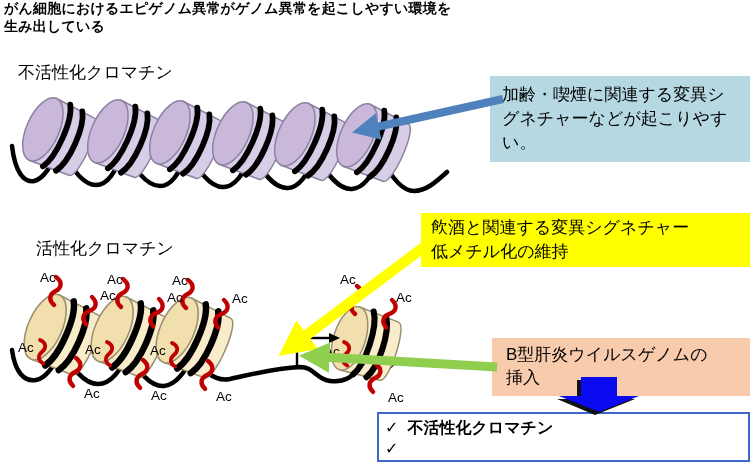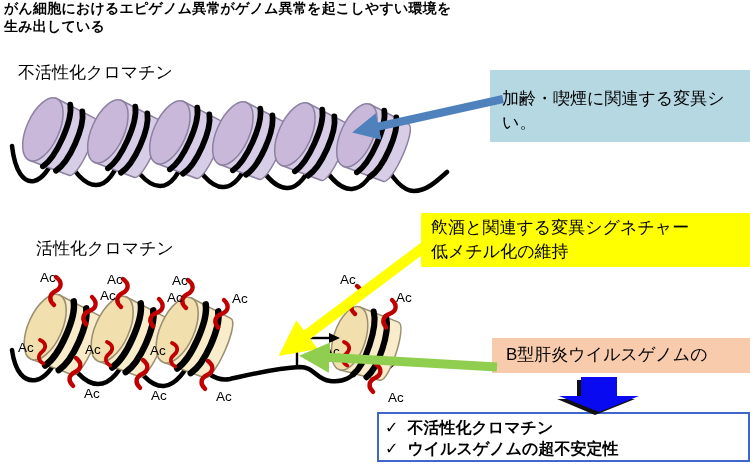--- a/index.html
+++ b/index.html
@@ -8,21 +8,21 @@
     font-family:"Liberation Sans","DejaVu Sans",sans-serif;color:#000;
   }
   .title{
     position:absolute;left:4px;top:0px;width:742px;
     font-size:14px;font-weight:bold;line-height:1.26;letter-spacing:0.2px;
   }
   .section-label{position:absolute;font-size:17px;line-height:1.2;color:#000;}
   .label-inactive{left:18px;top:63px;}
   .label-active{left:36px;top:239px;}
   .callout{position:absolute;box-sizing:border-box;font-size:17px;line-height:1.42;}
-  .callout-aging{left:490px;top:70px;width:260px;background:#b5d8e2;padding:17px 4px 7px 12px;}
+  .callout-aging{left:490px;top:76px;width:260px;background:#b5d8e2;padding:7px 4px 7px 12px;}
   .callout-alcohol{left:421px;top:213px;width:329px;background:#ffff00;padding:3px 16px 3px 10px;line-height:1.4;}
   .callout-hbv{left:492px;top:338px;width:258px;background:#f8cbad;padding:6px 5px 6px 14px;line-height:1.35;}
   .outcome{
     position:absolute;left:377px;top:412px;width:373px;height:50px;box-sizing:border-box;
     background:#ffffff;border:2px solid #3e66cc;padding:3px 6px;
     font-size:16px;font-weight:bold;line-height:1.33;
   }
   .outcome-row{display:flex;gap:9px;align-items:baseline;}
   .check{font-weight:bold;}
   svg.overlay{position:absolute;left:0;top:0;pointer-events:none;}
@@ -35,40 +35,41 @@
 <div class="title">
   <div>がん細胞におけるエピゲノム異常がゲノム異常を起こしやすい環境を</div>
   <div>生み出している</div>
 </div>
 
 <div class="section-label label-inactive">不活性化クロマチン</div>
 <div class="section-label label-active">活性化クロマチン</div>
 
 <div class="callout callout-aging">
   <div>加齢・喫煙に関連する変異シ</div>
+  <div>グネチャーなどが起こりやす</div>
   <div>い。</div>
 </div>
 
 <div class="callout callout-alcohol">
   <div>飲酒と関連する変異シグネチャー</div>
   <div>低メチル化の維持</div>
 </div>
 
 <div class="callout callout-hbv">
   <div>B型肝炎ウイルスゲノムの</div>
+  <div>挿入</div>
 </div>
 
 <div class="outcome">
   <div class="outcome-row">
     <span class="check">✓</span>
     <span>不活性化クロマチン</span>
   </div>
   <div class="outcome-row">
     <span class="check">✓</span>
-    <span>ウイルスゲノムの超不安定性</span>
   </div>
 </div>
 
 <svg class="overlay" width="750" height="464" viewBox="0 0 750 464">
   <defs>
     <g id="nuc-i">
       <path d="M -15 -27 C -23 -27 -23 27 -15 27 L 19 25 C 27 25 27 -25 19 -25 Z" fill="#d8cde7" stroke="#8c81a0" stroke-width="1.2"></path>
       <path class="coil" d="M -3 -27 C 4 -16 4 16 -3 27" stroke-width="4.6"></path>
       <path class="coil" d="M 8 -26 C 15 -15 15 15 8 26" stroke-width="4.6"></path>
       <ellipse cx="-15" cy="0" rx="13" ry="27" fill="#c9b8da" stroke="#8c81a0" stroke-width="1.2"></ellipse>

